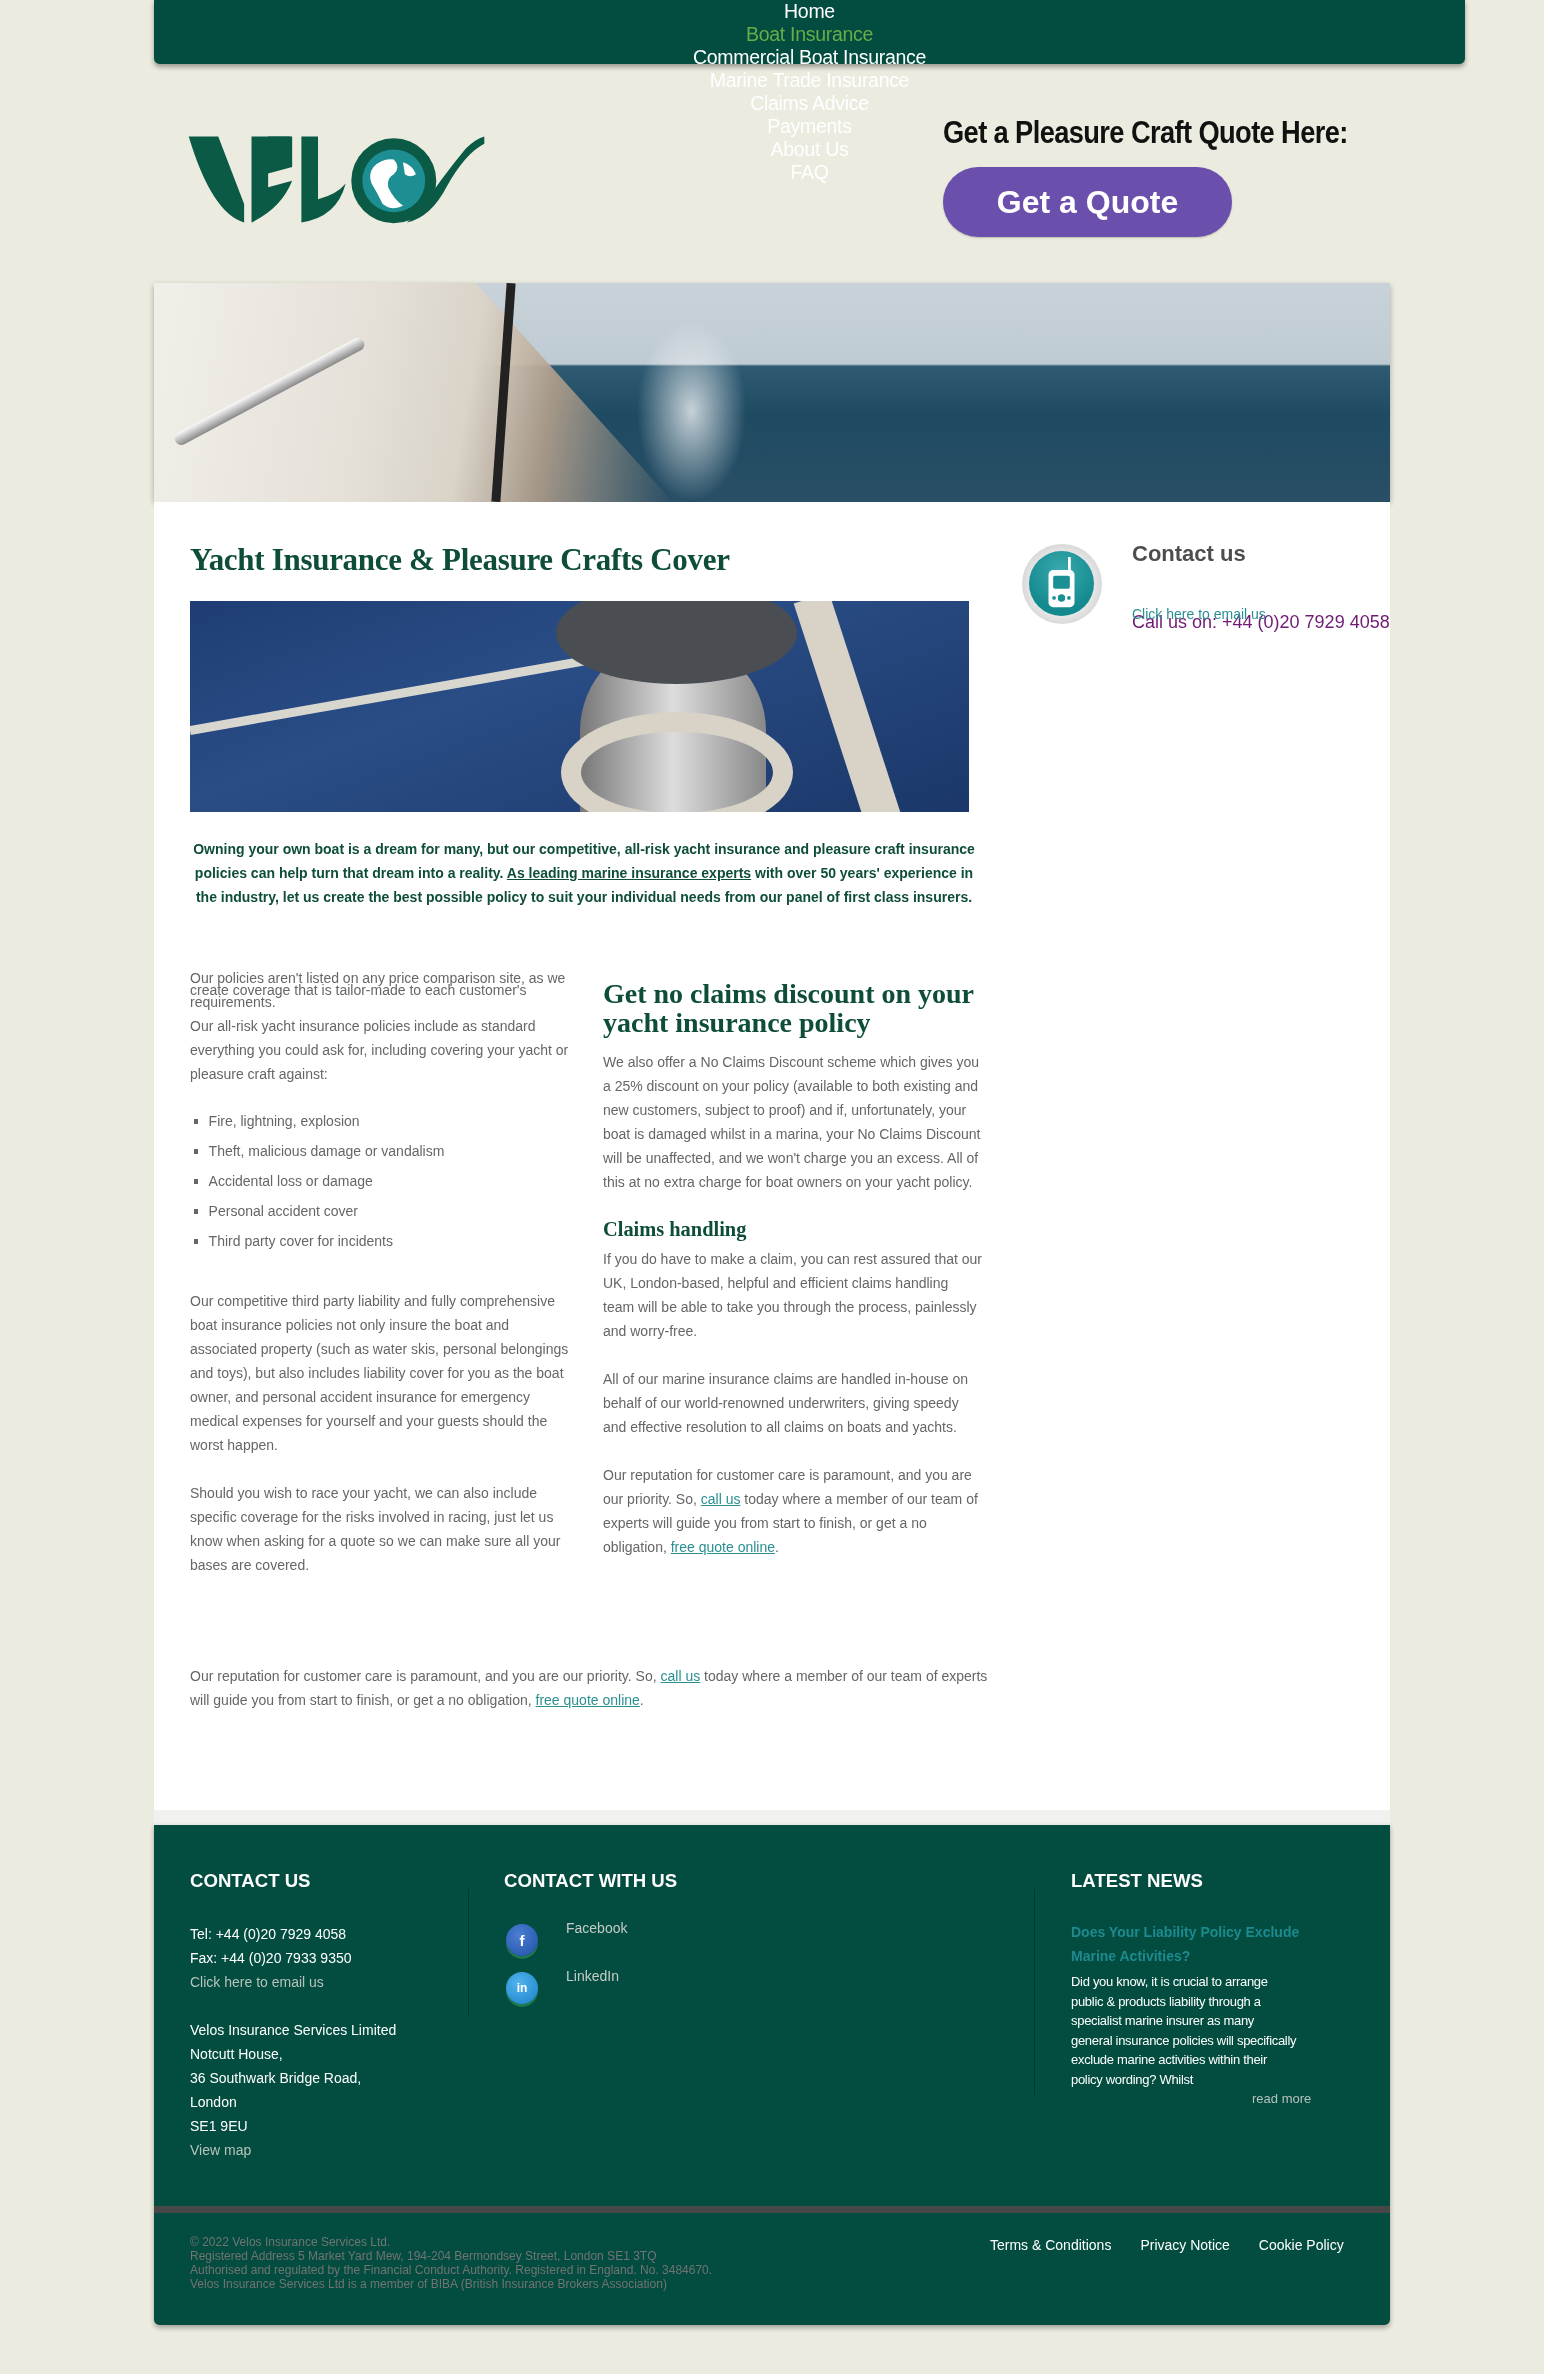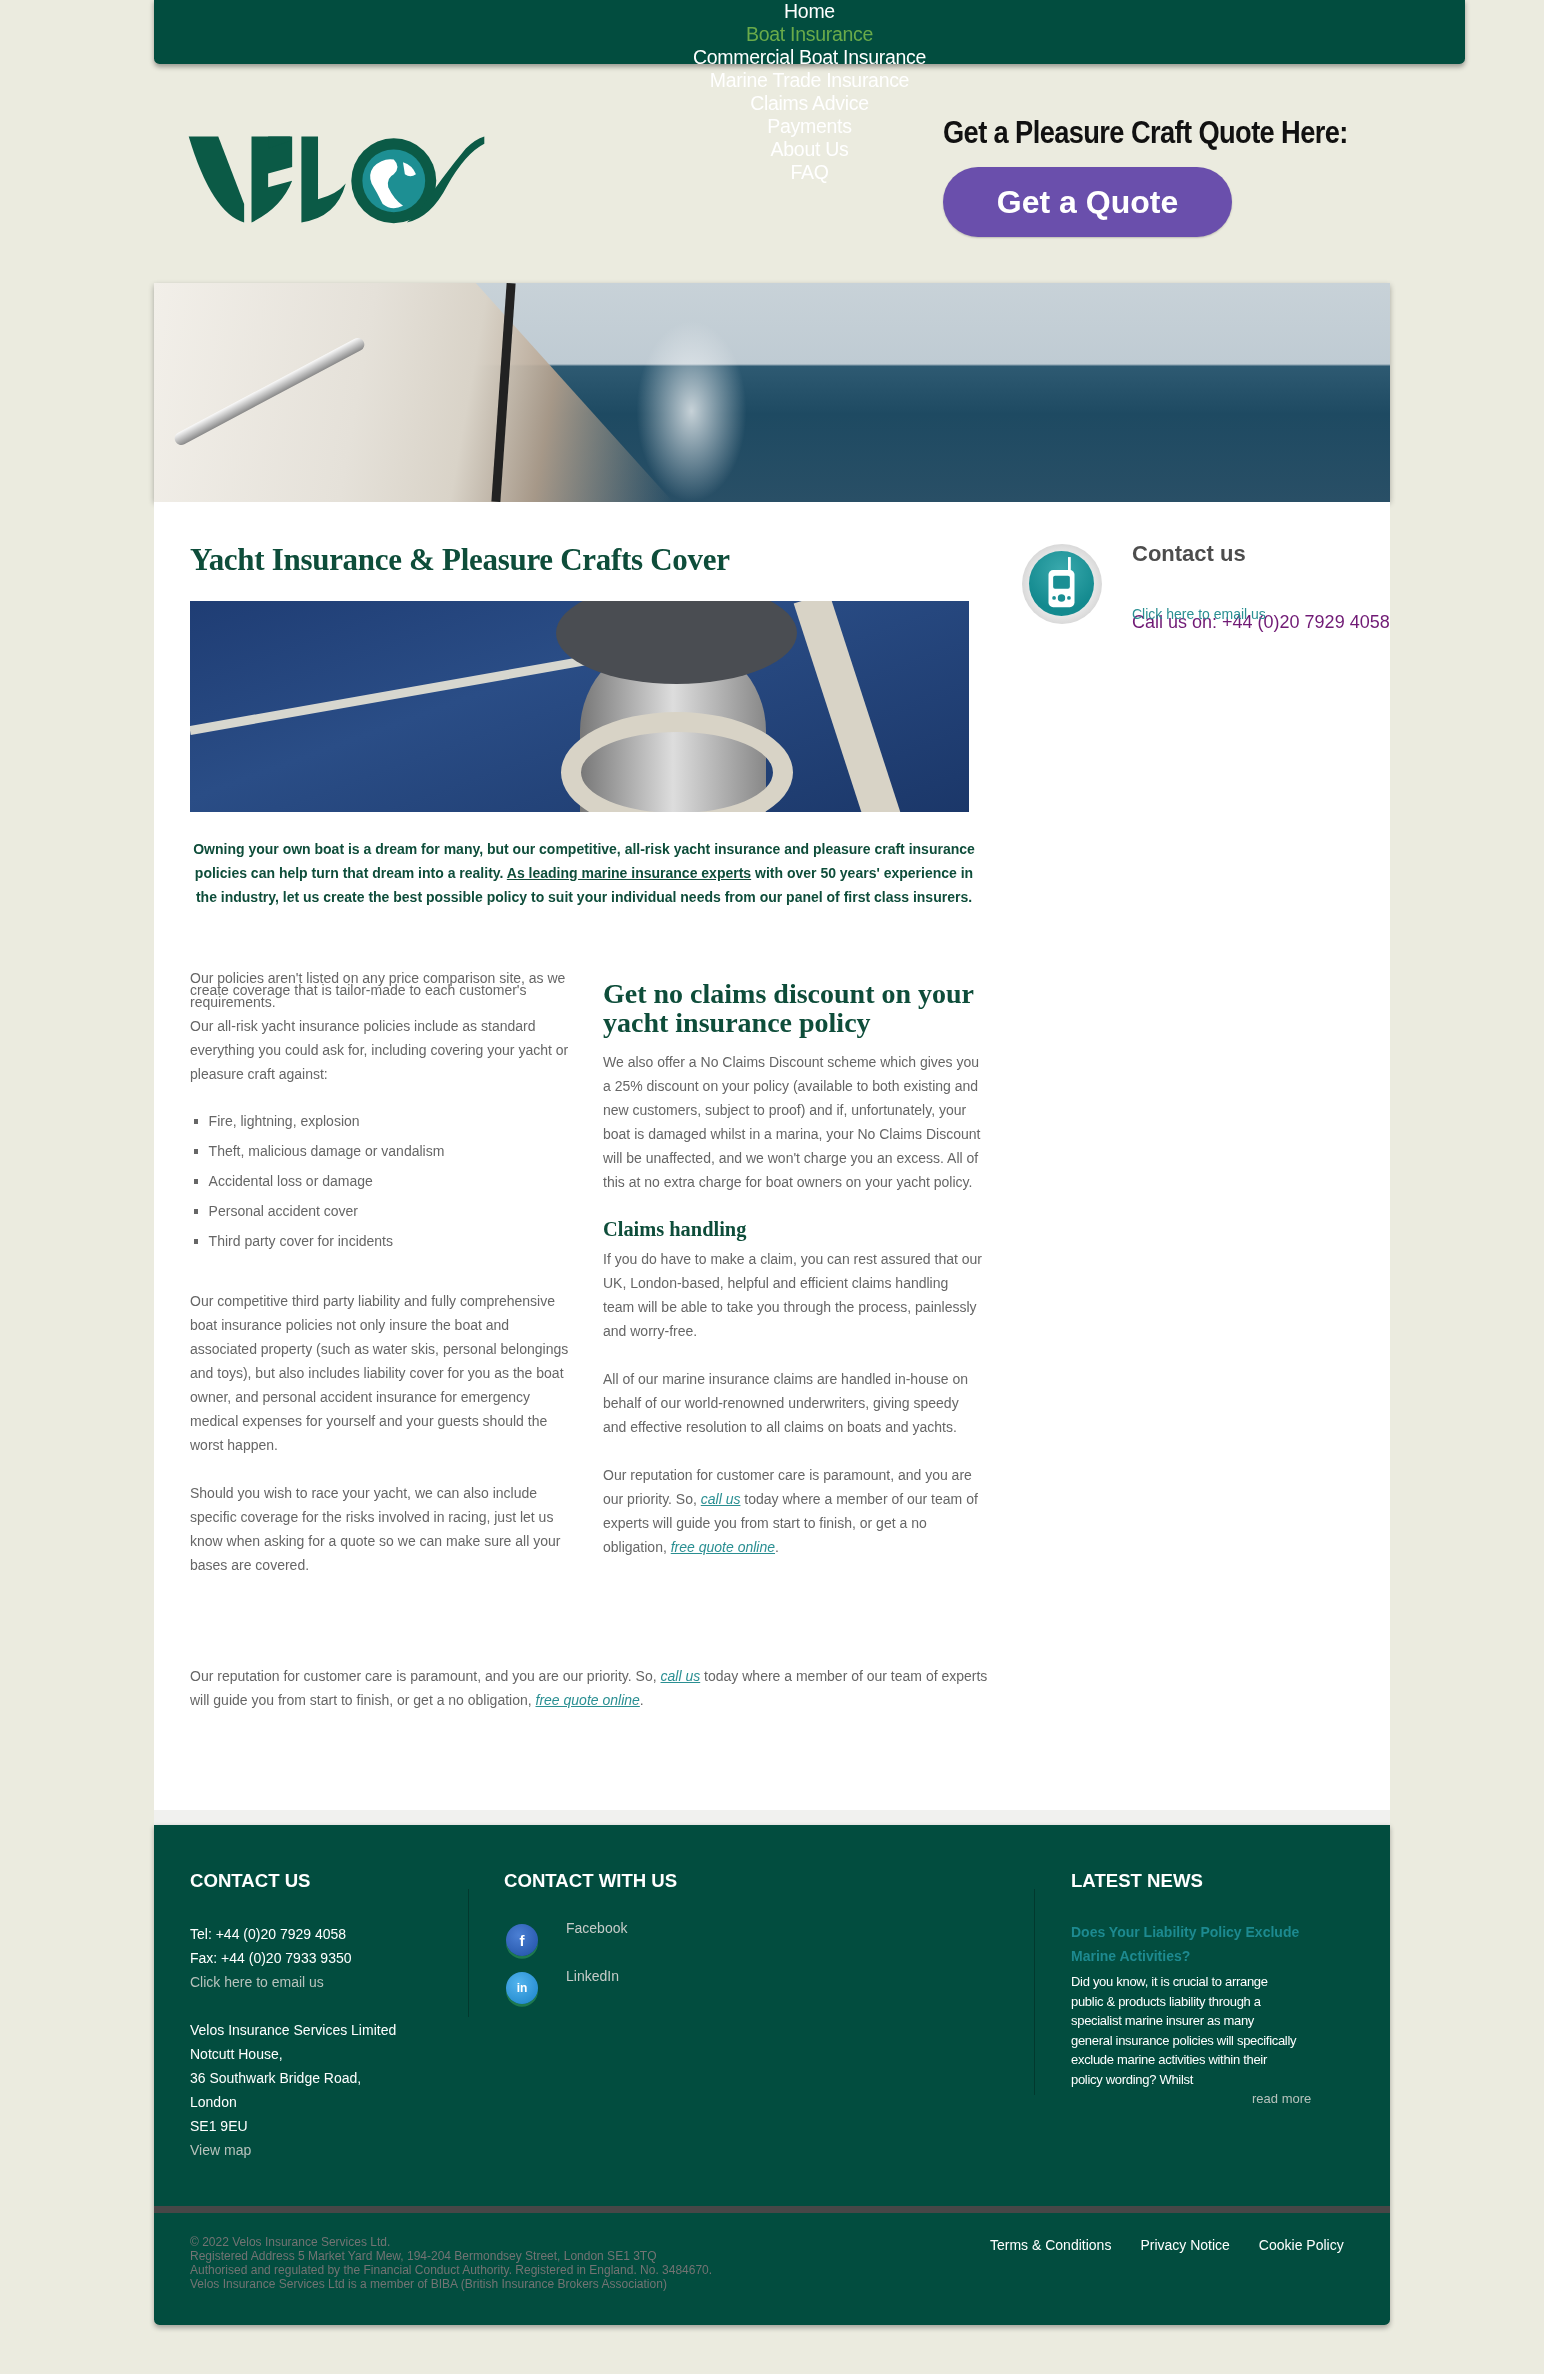--- a/index.html
+++ b/index.html
@@ -89,21 +89,21 @@
   .left-col li { line-height: 30px; padding-left: 18.6px; position: relative; }
   .left-col li::before { content:""; position:absolute; left:3.7px; top:13px; width:4.6px; height:4.6px; background:#666; }
   .left-col .block { margin-top: 24px; }
 
   .right-col { position: absolute; left: 603px; top: 979px; width: 380px; color: #666; font-size: 14px; }
   .right-col h2 { font-family:"Liberation Serif", serif; font-weight:bold; font-size:28px; line-height:29px; color:#0e4d3a; }
   .right-col h3 { font-family:"Liberation Serif", serif; font-weight:bold; font-size:20.4px; color:#0e4d3a; margin-top:24px; margin-bottom:5.6px; }
   .right-col p { line-height: 24px; }
   .right-col .gap { margin-top: 13px; }
   .right-col .block { margin-top: 24px; }
-  a.teal { color: #2a8f92; text-decoration: underline; font-style: italic; }
+  a.teal { color: #2a8f92; text-decoration: underline; }
 
   .bottom-text { position: absolute; left: 190px; top: 1664px; width: 816px; color: #666; font-size: 14px; line-height: 24px; }
   .bottom-text p + p { margin-top: 24px; }
 
   
   .contact-icon {
     position: absolute; left: 1022px; top: 544px; width: 80px; height: 80px; border-radius: 50%;
     background: radial-gradient(circle, #e8e8e8 55%, #bdbdbd 100%);
   }
   .contact-icon .inner { position:absolute; left:7.4px; top:7.4px; width:65px; height:65px; border-radius:50%; background:radial-gradient(circle at 50% 30%, #3aa9ad, #138a8f 70%); }

